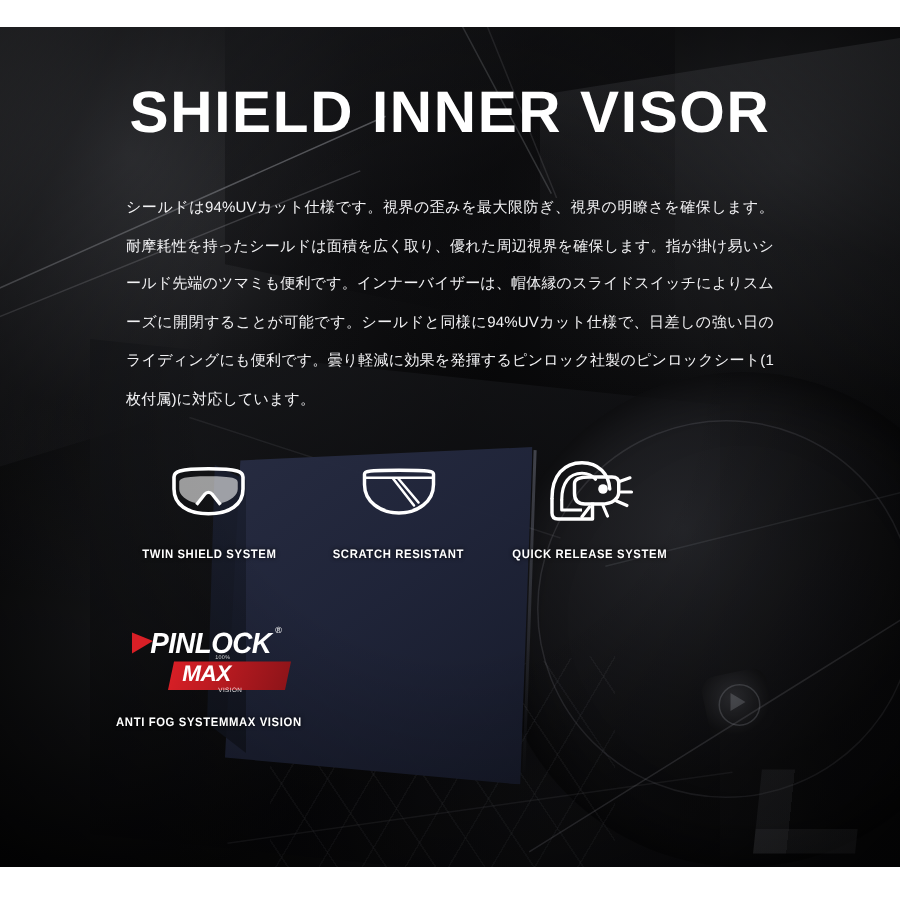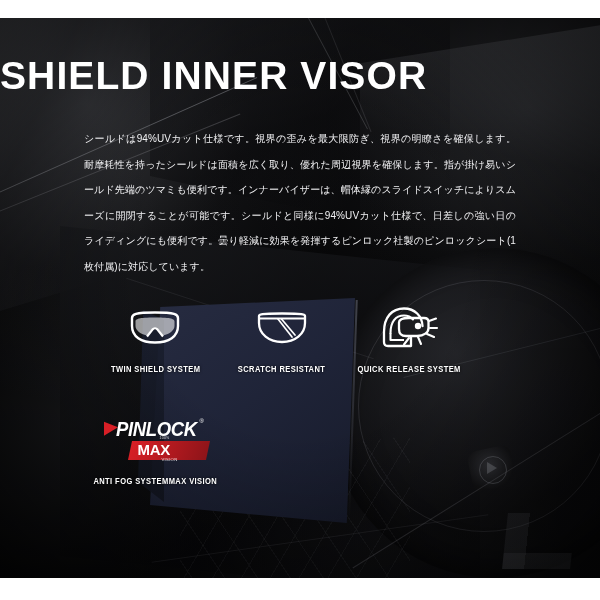--- a/index.html
+++ b/index.html
@@ -183,21 +183,21 @@
   .content {
     position: absolute;
     left: 0; top: 18px;
     width: 600px; height: 560px;
   }
 
   .title {
     position: absolute;
     left: 0; top: 38px;
     width: 600px;
-    text-align: left;
+    text-align: center;
     color: #ffffff;
     font-family: "Liberation Sans", sans-serif;
     font-size: 39px;
     font-weight: bold;
     letter-spacing: 1.1px;
     line-height: 1;
     white-space: nowrap;
   }
 
   .body-copy {
@@ -209,21 +209,21 @@
     font-size: 10px;
     line-height: 25.5px;
     letter-spacing: 0.1px;
     text-align: justify;
     text-justify: inter-character;
   }
 
   
   .icon-grid {
     position: absolute;
-    left: 92px; top: 282px;
+    left: 76px; top: 282px;
     width: 380px;
   }
   .icon-row {
     display: flex;
     width: 380px;
   }
   .icon-row-2 { margin-top: 38px; }
 
   .icon-cell {
     width: 127px;
@@ -292,20 +292,21 @@
     background: linear-gradient(100deg, #d81f26 0%, #8e1419 100%);
     transform: skewX(-12deg);
   }
   .pinlock-max-word {
     position: absolute;
     left: 38px; top: 25px;
     color: #ffffff;
     font-family: "Liberation Sans", sans-serif;
     font-size: 15px;
     font-weight: bold;
+    font-style: italic;
     letter-spacing: -0.3px;
   }
   .pinlock-max-sub {
     position: absolute;
     left: 62px; top: 41px;
     color: #ffffff;
     font-family: "Liberation Sans", sans-serif;
     font-size: 4.2px;
     letter-spacing: 0.3px;
     opacity: .85;

